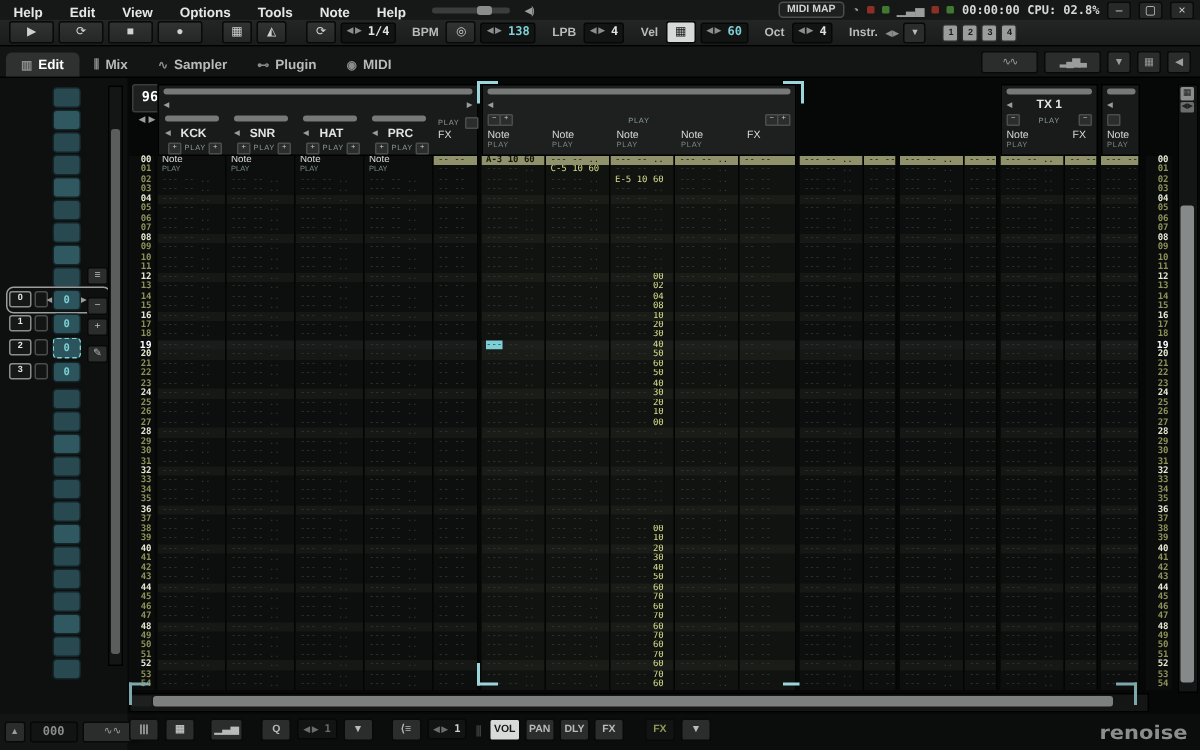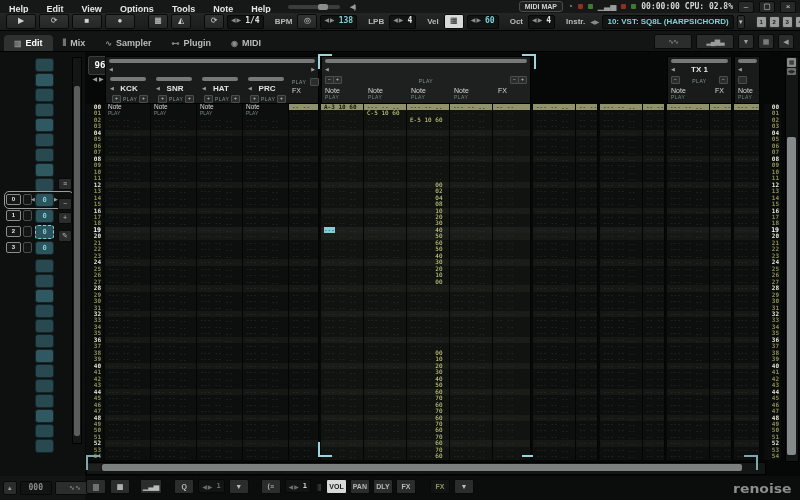--- a/index.html
+++ b/index.html
@@ -189,23 +189,20 @@
       <span class="arr">◀▶</span>
       <span class="val teal">60</span>
     </div>
     <span class="tlabel">Oct</span>
     <div class="spin">
       <span class="arr">◀▶</span>
       <span class="val">4</span>
     </div>
     <span class="tlabel">Instr.</span>
     <span class="arr" style="font-size:6px;color:#8a8d8c">◀▶</span>
-    <div class="drop">
-      <span class="val">10: VST: SQ8L (HARPSICHORD)</span>
-    </div>
     <span class="ddbtn">▼</span>
     <div class="presets" id="presets">
         <span class="pre">1</span>
         <span class="pre">2</span>
         <span class="pre">3</span>
         <span class="pre">4</span>
       </div>
   </div>
 
   <div class="tabbar">

